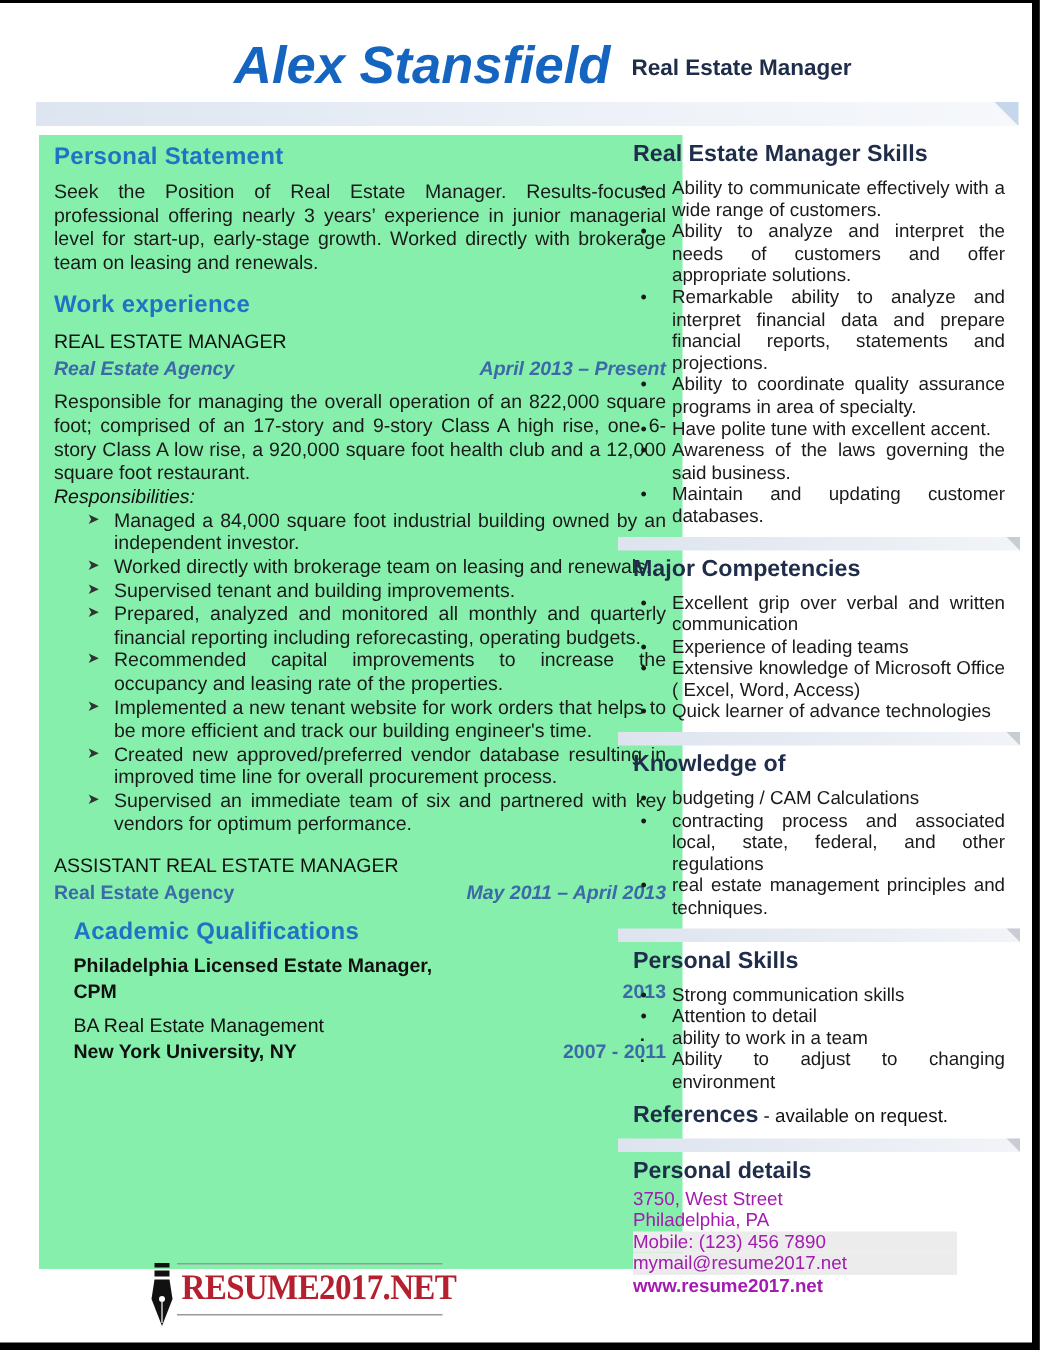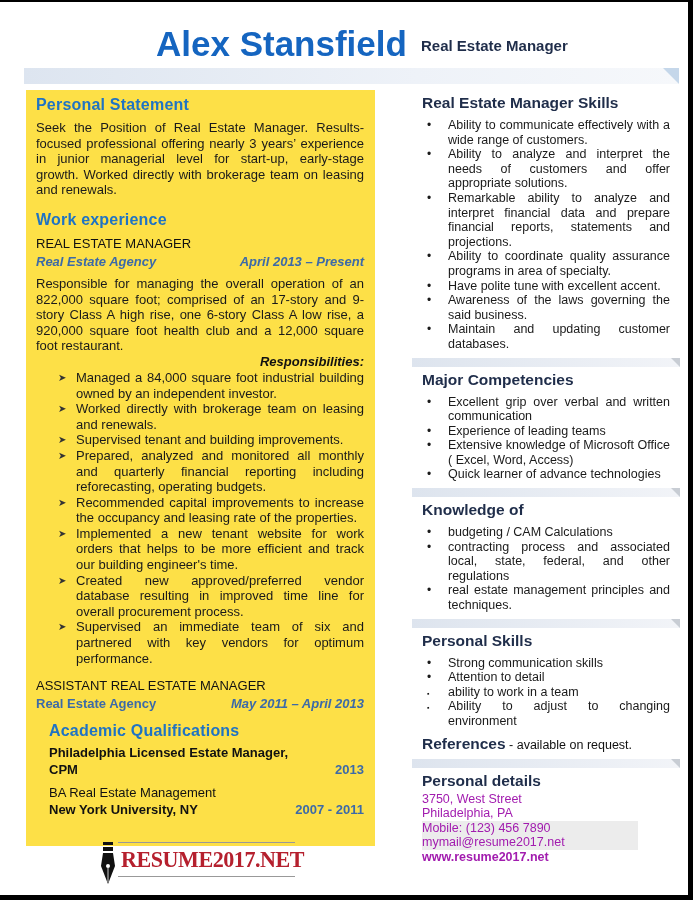--- a/index.html
+++ b/index.html
@@ -5,53 +5,53 @@
     * { box-sizing: border-box; margin: 0; padding: 0; }
     html, body { width: 693px; height: 900px; background: #000; overflow: hidden; }
     body { font-family: "Liberation Sans", sans-serif; color: #111; }
     .page {
       position: absolute; left: 0; top: 2px; width: 688px; height: 893px;
       background: #fff;
     }
     .header { position: absolute; left: 0; top: 0; width: 688px; height: 66px; }
     .name {
       position: absolute; left: 156px; top: 22px;
-      font-size: 35px; font-weight: bold; color: #1565c0; letter-spacing: 0px;
+      font-size: 35px; font-weight: bold; color: #1565c0; letter-spacing: 0px; font-style: italic;
     }
     .job-title {
       position: absolute; left: 421px; top: 35px;
       font-size: 15px; font-weight: bold; color: #1f2d4a;
     }
     .header-bar {
       position: absolute; left: 24px; top: 66px; width: 654px; height: 16px;
       background: linear-gradient(to right, #dde5f0, #eef2f8 60%, #f6f8fb);
     }
     .header-bar-tip {
       position: absolute; left: 663px; top: 66px; width: 0; height: 0;
       border-top: 16px solid #c5d7ea; border-left: 16px solid transparent;
     }
     .left-col {
-      position: absolute; left: 26px; top: 88px; width: 349px; height: 756px;
-      background: #fde047;
+      position: absolute; left: 26px; top: 88px; width: 429px; height: 756px;
+      background: #86efac;
       padding: 6px 11px 0 10px;
     }
     .sec-title {
       font-size: 16px; font-weight: bold; color: #1f73c4; margin-bottom: 6px;
       letter-spacing: 0.2px;
     }
     .para {
       font-size: 13px; line-height: 15.6px; text-align: justify; color: #1a1a1a;
     }
     .job-head { font-size: 13px; color: #111; margin-top: 7px; line-height: 16px; }
     .job-sub {
       display: flex; justify-content: space-between; font-size: 13px;
       font-weight: bold; font-style: italic; color: #3c6aa8; line-height: 20px; margin-bottom: 4px;
     }
     .job-sub.plain .company { font-style: normal; }
-    .resp-label { font-size: 13px; font-weight: bold; font-style: italic; line-height: 16px; text-align: right; }
+    .resp-label { font-size: 13px; font-weight: normal; font-style: italic; line-height: 16px; }
     .resp-list { list-style: none; padding-left: 40px; }
     .resp-list li {
       position: relative; font-size: 13px; line-height: 15.6px; text-align: justify; color: #1a1a1a;
     }
     .resp-list li .arrow {
       position: absolute; left: -18px; top: 0; font-size: 10px; color: #333;
     }
     .edu-row { display: flex; justify-content: space-between; font-size: 13px; line-height: 17px; }
     .edu-row .year { color: #3c6aa8; font-weight: bold; }
     .bold { font-weight: bold; }

